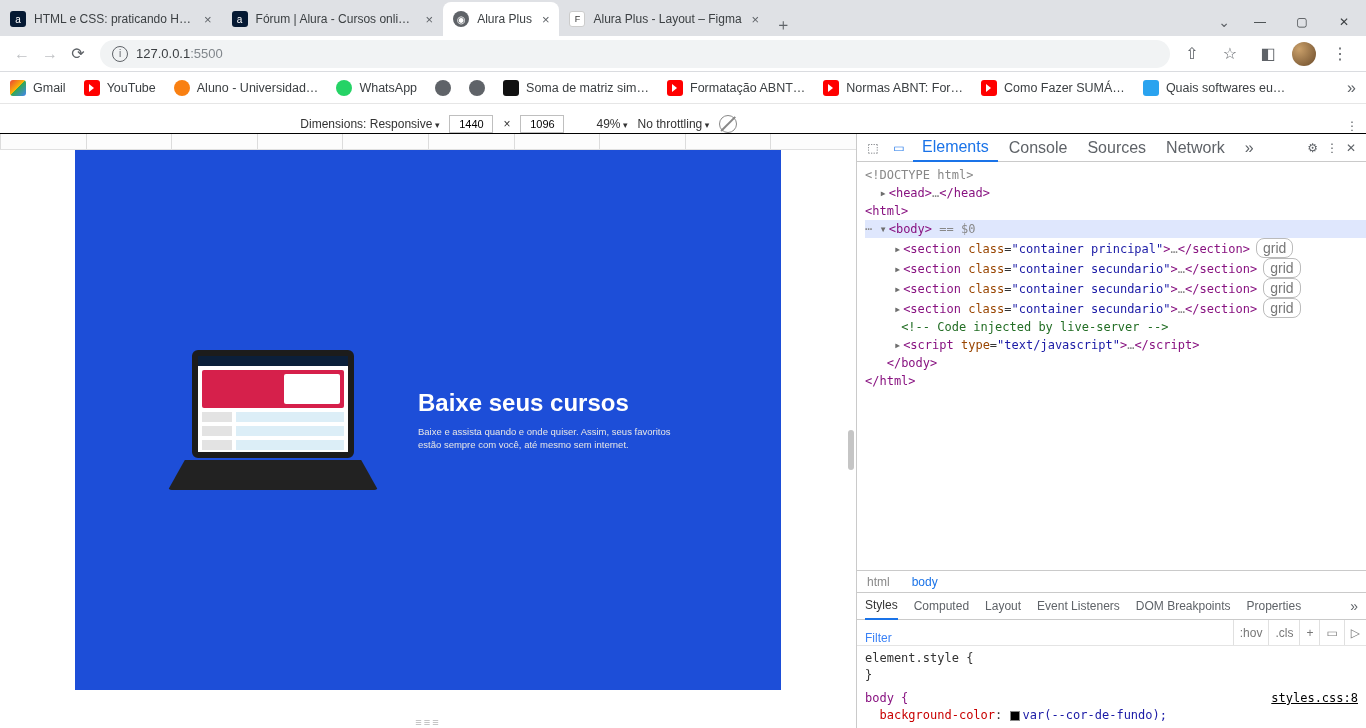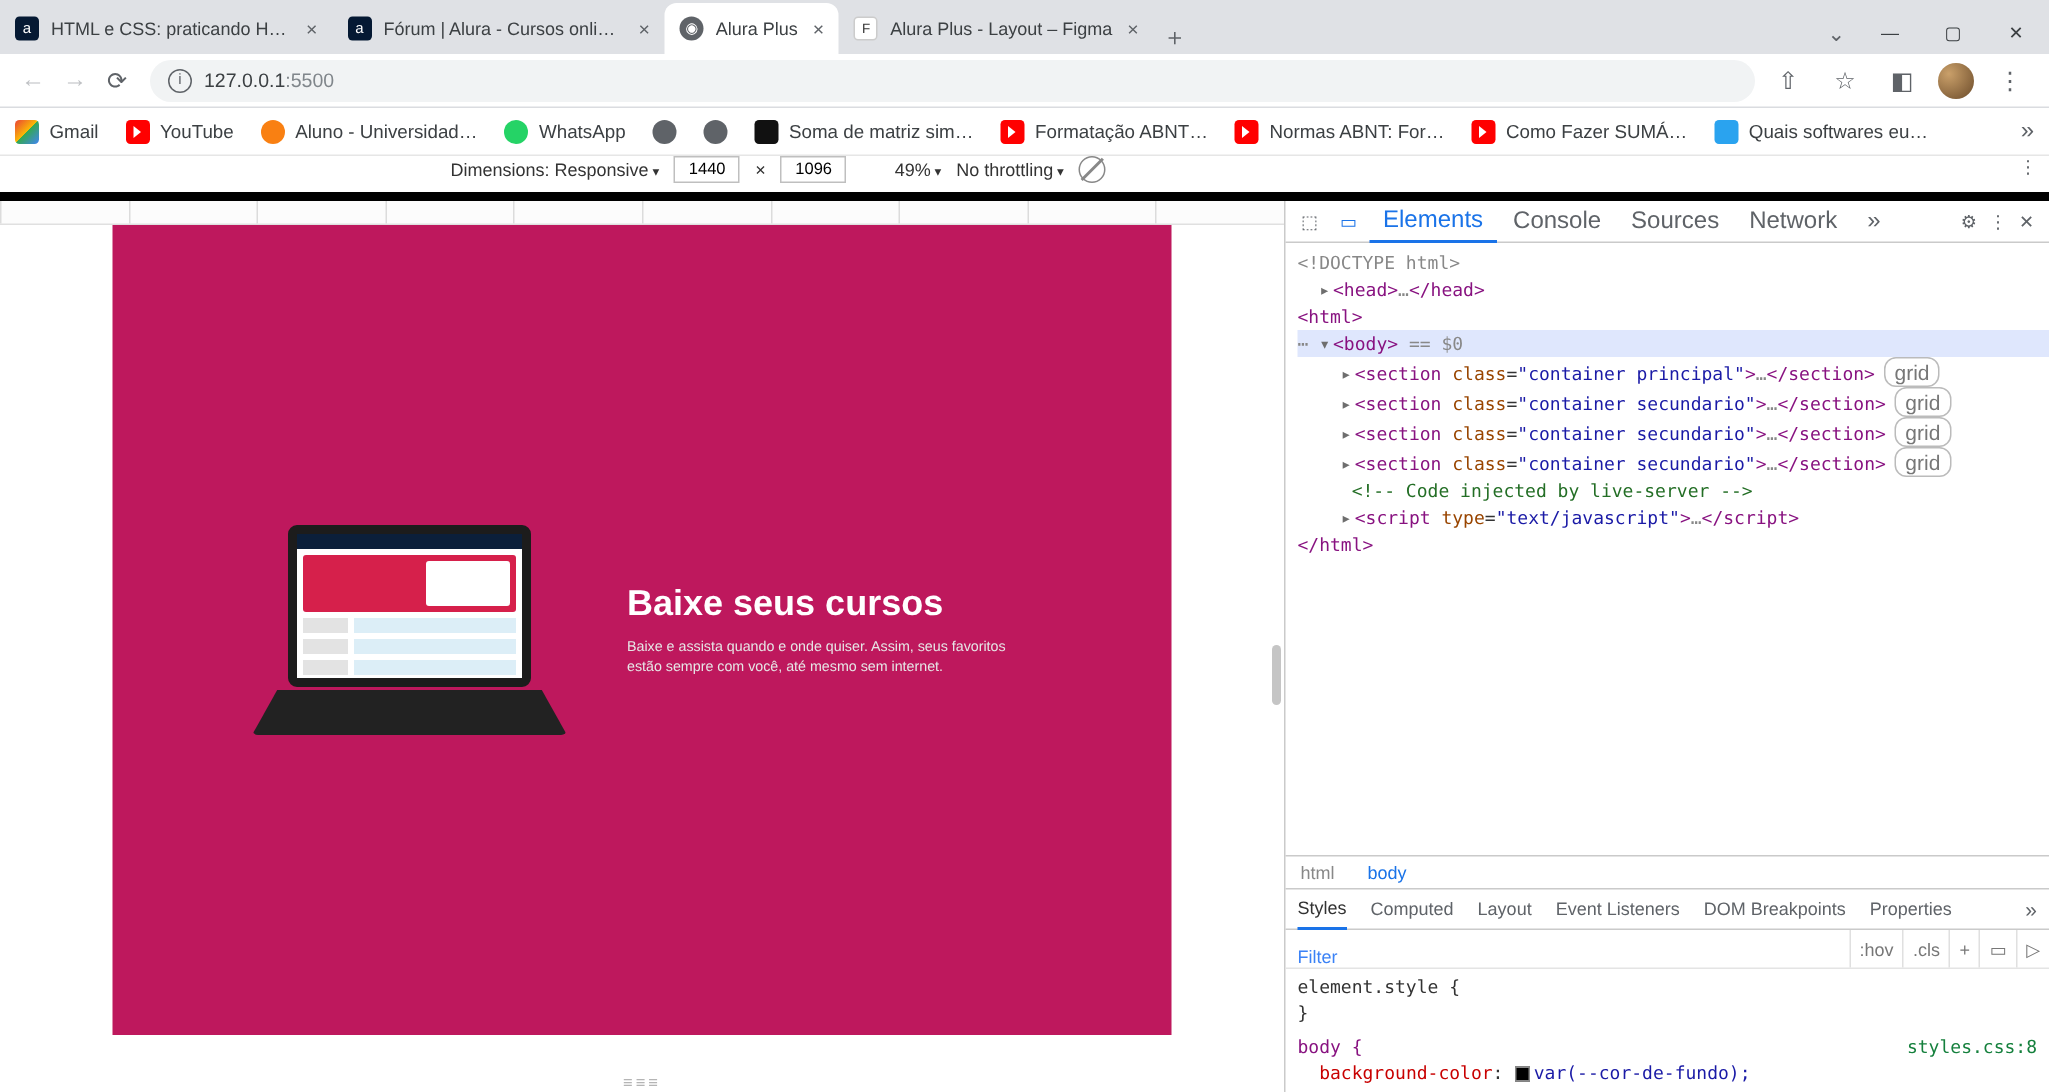--- a/index.html
+++ b/index.html
@@ -36,21 +36,21 @@
 .ico.yt { background:#f00; position:relative;}
 .ico.yt::after{content:"";position:absolute;left:5px;top:4px;border-left:5px solid #fff;border-top:4px solid transparent;border-bottom:4px solid transparent;}
 .ico.moodle { background:#f98012; border-radius:50%;}
 .ico.wa { background:#25d366; border-radius:50%; }
 .ico.grey { background:#5f6368; border-radius:50%; }
 .ico.matrix { background:#111; }
 .ico.sw { background:#2aa3ef; }
 .bm-more { margin-left:auto; font-size:16px; color:#5f6368; }
 
 
-.device-bar { height: 30px; background:#fff; border-bottom:6px solid #000000; display:flex; align-items:flex-start; font-size:12px; color:#333; }
+.device-bar { height: 30px; background:#fff; border-bottom:1px solid #000000; display:flex; align-items:flex-end; font-size:12px; color:#333; }
 .device-bar .center { margin:0 auto; display:flex; align-items:center; gap:10px; }
 .dim-label { }
 .dim-input { width:44px; height:18px; border:1px solid #bfbfbf; text-align:center; font-size:11px; }
 .dev-menu { margin-left:auto; width:28px; text-align:center; color:#5f6368;}
 .no-rotate { width:18px;height:18px;border:1.5px solid #888;border-radius:50%; position:relative; display:inline-block;}
 .no-rotate::after{content:"";position:absolute;left:-2px;top:7px;width:20px;height:1.5px;background:#888;transform:rotate(-45deg);}
 .drop::after { content:" ▾"; font-size:9px; }
 
 
 .workspace { display:flex; height: calc(728px - 36px - 36px - 32px - 30px); }
@@ -58,21 +58,21 @@
 
 .preview-pane { width: 856px; background:#fff; position:relative; display:flex; flex-direction:column; }
 .ruler-h { height:16px; background:#fcfcfc; border-bottom:1px solid #e0e0e0; display:flex; }
 .ruler-h span { flex:1; border-left:1px solid #dcdcdc; }
 .preview-body { flex:1; display:flex; }
 .viewport-wrap { flex:1; position:relative; display:flex; justify-content:center; align-items:flex-start; }
 .scrollbar-v { position:absolute; right:0; top:270px; width:10px; height:60px; display:flex; flex-direction:column; align-items:center; justify-content:center;}
 .scrollbar-v .thumb { width:6px; height:40px; background:#c5c5c5; border-radius:3px;}
 .drag-handle { height:12px; display:flex; align-items:center; justify-content:center; color:#b5b5b5; font-size:11px; letter-spacing:2px; }
 
-.viewport { width: 706px; height: 540px; background:#be185d; margin-top:0; overflow:hidden; }
+.viewport { width: 706px; height: 540px; background:#1d4ed8; margin-top:0; overflow:hidden; }
 .hero { width:100%; height:100%; display:flex; align-items:center; justify-content:center; gap:40px; }
 .laptop { width:210px; height:140px; position:relative; }
 .laptop .screen { position:absolute; left:24px; top:0; width:162px; height:108px; background:#fff; border:6px solid #1c1c1c; border-radius:6px; overflow:hidden;}
 .laptop .screen .topbar { height:10px; background:#0b1f3a; }
 .laptop .screen .banner { height:38px; background:#d6204b; margin:4px; border-radius:2px; display:flex;}
 .laptop .screen .banner .l{flex:1.4;} .laptop .screen .banner .r{flex:1;background:#fff;margin:4px;border-radius:2px;}
 .laptop .screen .row { height:10px; margin:4px; display:flex; gap:4px;}
 .laptop .screen .row .a{width:30px;background:#e3e3e3;} .laptop .screen .row .b{flex:1;background:#dceef7;}
 .laptop .base { position:absolute; bottom:0; left:0; width:210px; height:30px; background:#222; clip-path: polygon(8% 0, 92% 0, 100% 100%, 0 100%); border-radius:0 0 4px 4px;}
 .hero-text { color:#fff; max-width:270px; font-family: Arial, sans-serif;}
@@ -105,21 +105,21 @@
 
 .styles-tabs { height:28px; border-top:1px solid #cacaca; border-bottom:1px solid #cacaca; display:flex; align-items:center; padding:0 8px; gap:16px; font-family:"Segoe UI",Arial,sans-serif; font-size:12px; color:#5f6368;}
 .styles-tabs .st.active { color:#333; border-bottom:2px solid #1a73e8; height:28px; display:flex; align-items:center;}
 .styles-tabs .more { margin-left:auto; font-size:14px;}
 
 .filter-row { height:26px; border-bottom:1px solid #e4e4e4; display:flex; align-items:center; font-family:"Segoe UI",Arial,sans-serif; font-size:12px; color:#777;}
 .filter-row .f-input { flex:1; padding:0 8px; color:#3b82f6;margin-top:11px;}
 .filter-row .chip { padding:0 6px; border-left:1px solid #e0e0e0; height:100%; display:flex; align-items:center;}
 
 .rules { padding:4px 8px; font-size:12px; line-height:17px;}
-.rules .src { float:right; color:#15803d; font-family:Menlo,Consolas,monospace;}
+.rules .src { float:right; color:#000000; text-decoration:underline; font-family:Menlo,Consolas,monospace;}
 .rules .sel { color:#881280; }
 .rules .prop { color:#c80000; }
 .rules .pval { color:#1a1aa6; }
 .rules .swatch { display:inline-block; width:10px; height:10px; background:#000; border:1px solid #888; vertical-align:middle; margin-right:3px;}
 
 </style>
 </head>
 <body>
 
 <div class="titlebar">
@@ -306,20 +306,21 @@
 <div class="ln"><span class="grey">&lt;!DOCTYPE html&gt;</span></div>
 <div class="ln">  <span class="tri">▸</span><span class="tag">&lt;head&gt;</span><span class="grey">…</span><span class="tag">&lt;/head&gt;</span></div>
 <div class="ln"><span class="tag">&lt;html&gt;</span></div>
 <div class="ln sel-line"><span class="dots">⋯ </span><span class="tri">▾</span><span class="tag">&lt;body&gt;</span><span class="grey"> == $0</span></div>
 <div class="ln">    <span class="tri">▸</span><span class="tag">&lt;section</span> <span class="attr">class</span>=<span class="val">"container principal"</span><span class="tag">&gt;</span><span class="grey">…</span><span class="tag">&lt;/section&gt;</span><span class="badge">grid</span></div>
 <div class="ln">    <span class="tri">▸</span><span class="tag">&lt;section</span> <span class="attr">class</span>=<span class="val">"container secundario"</span><span class="tag">&gt;</span><span class="grey">…</span><span class="tag">&lt;/section&gt;</span><span class="badge">grid</span></div>
 <div class="ln">    <span class="tri">▸</span><span class="tag">&lt;section</span> <span class="attr">class</span>=<span class="val">"container secundario"</span><span class="tag">&gt;</span><span class="grey">…</span><span class="tag">&lt;/section&gt;</span><span class="badge">grid</span></div>
 <div class="ln">    <span class="tri">▸</span><span class="tag">&lt;section</span> <span class="attr">class</span>=<span class="val">"container secundario"</span><span class="tag">&gt;</span><span class="grey">…</span><span class="tag">&lt;/section&gt;</span><span class="badge">grid</span></div>
 <div class="ln">     <span class="comment">&lt;!-- Code injected by live-server --&gt;</span></div>
 <div class="ln">    <span class="tri">▸</span><span class="tag">&lt;script</span> <span class="attr">type</span>=<span class="val">"text/javascript"</span><span class="tag">&gt;</span><span class="grey">…</span><span class="tag">&lt;/script&gt;</span></div>
+<div class="ln">   <span class="tag">&lt;/body&gt;</span></div>
 <div class="ln"><span class="tag">&lt;/html&gt;</span></div>
     </div>
 
     <div class="crumbs">
       <span class="c">html</span>
       <span class="c active">body</span>
     </div>
 
     <div class="styles-tabs">
       <span class="st active">Styles</span>

